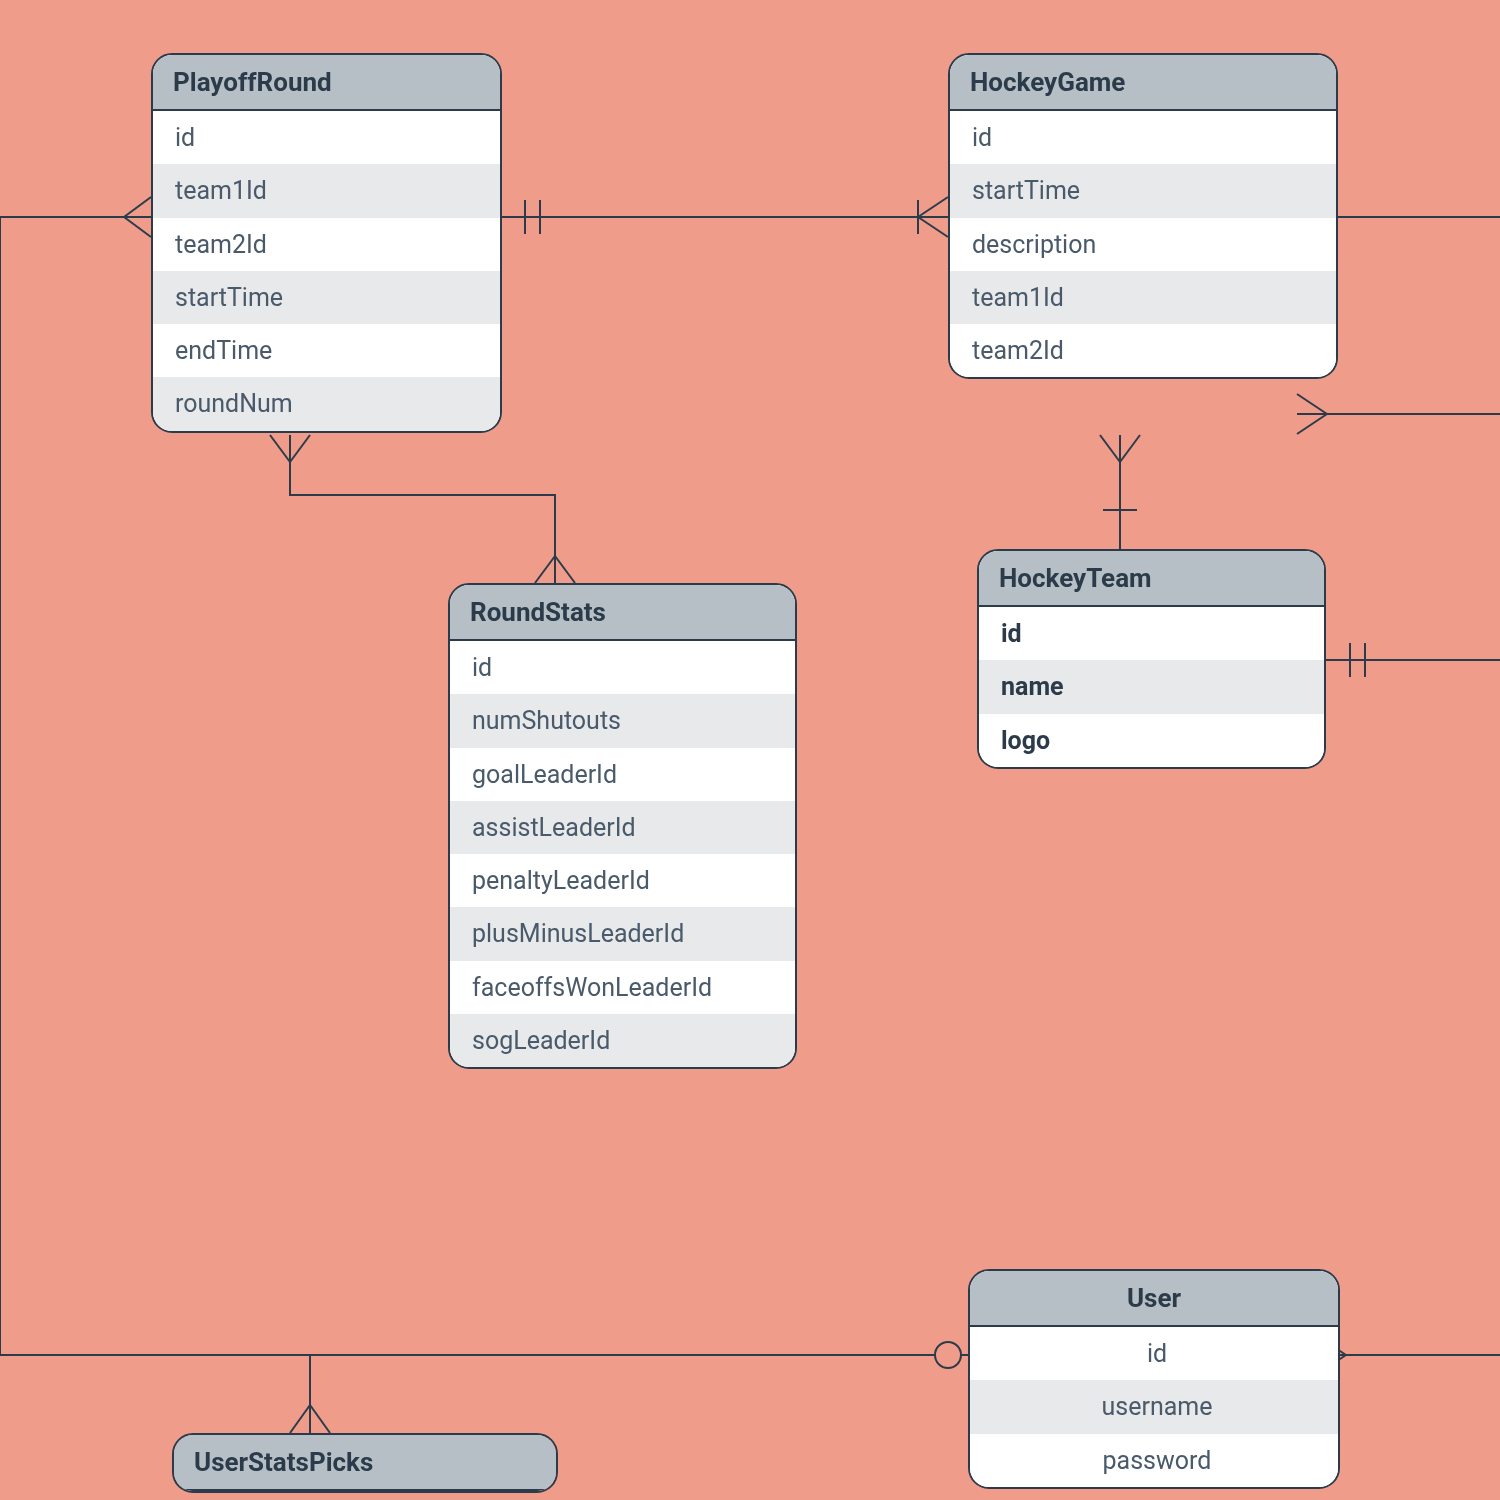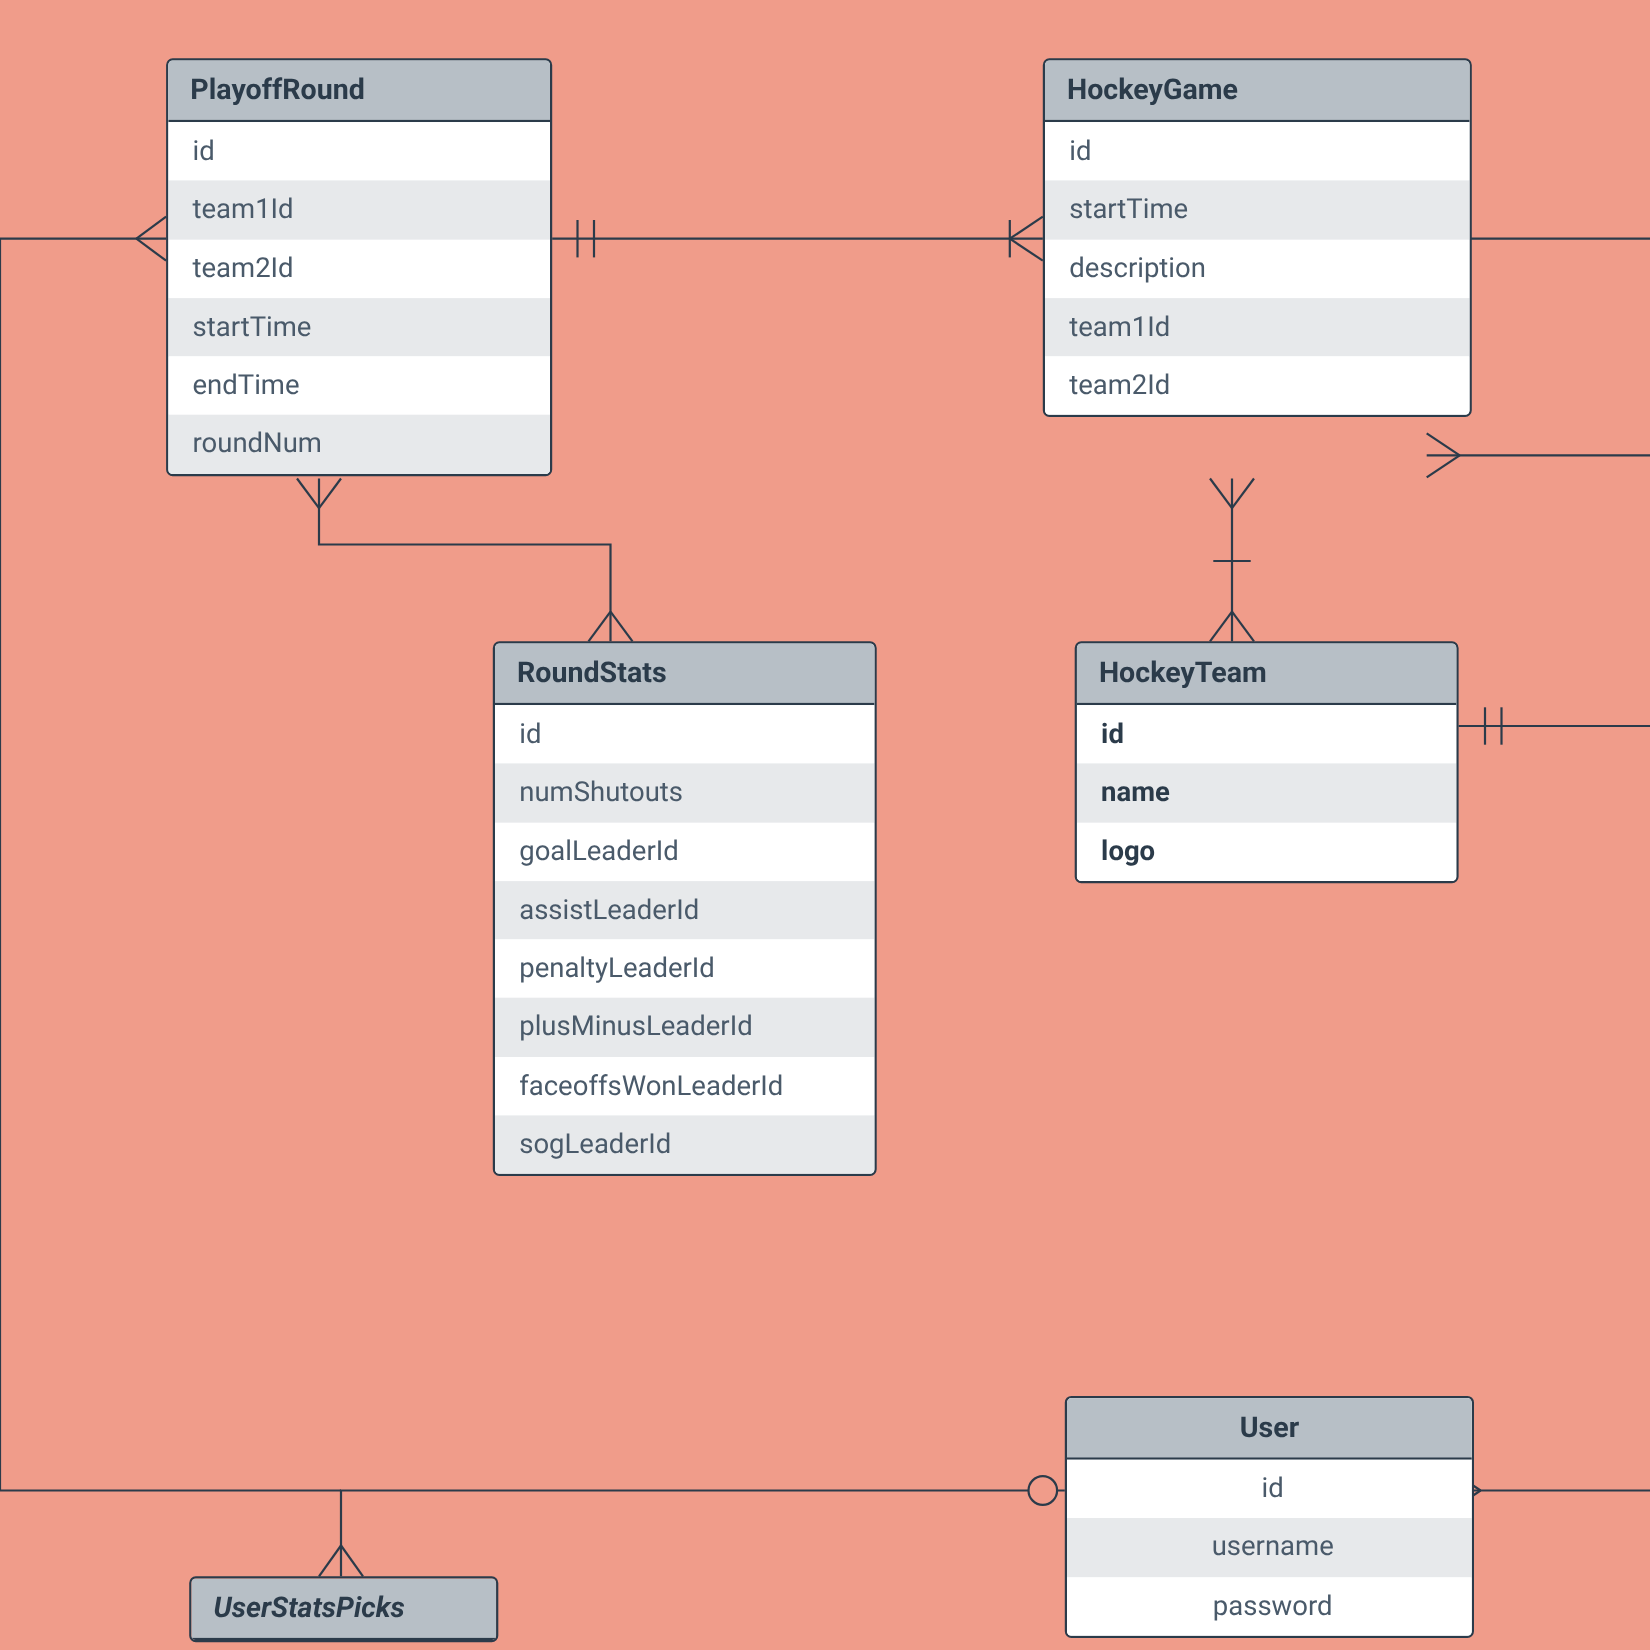--- a/index.html
+++ b/index.html
@@ -24,21 +24,21 @@
     stroke-width: 2;
     fill: none;
   }
   svg.connectors circle.open {
     fill: #f09c8a;
   }
   .entity {
     position: absolute;
     background: #fff;
     border: 2px solid #2b3b4a;
-    border-radius: 6px;
+    border-radius: 21px;
     overflow: hidden;
     box-sizing: border-box;
   }
   .entity .title {
     background: #b7bfc6;
     border-bottom: 2px solid #2b3b4a;
     font-weight: 700;
     font-size: 26px;
     padding: 12px 20px;
     color: #2b3b4a;
@@ -154,29 +154,29 @@
   <div class="row">id</div>
   <div class="row">numShutouts</div>
   <div class="row">goalLeaderId</div>
   <div class="row">assistLeaderId</div>
   <div class="row">penaltyLeaderId</div>
   <div class="row">plusMinusLeaderId</div>
   <div class="row">faceoffsWonLeaderId</div>
   <div class="row">sogLeaderId</div>
 </div>
 
-<div class="entity" style="left:977px; top:583px; width:349px;">
+<div class="entity" style="left:977px; top:549px; width:349px;">
   <div class="title">HockeyTeam</div>
   <div class="row bold">id</div>
   <div class="row bold">name</div>
   <div class="row bold">logo</div>
 </div>
 
 <div class="entity" style="left:968px; top:1269px; width:372px;text-align:center;">
   <div class="title">User</div>
   <div class="row">id</div>
   <div class="row">username</div>
   <div class="row">password</div>
 </div>
 
-<div class="entity" style="left:172px; top:1433px; width:281px;font-style:italic;">
+<div class="entity" style="left:172px; top:1433px; width:386px;">
   <div class="title">UserStatsPicks</div>
 </div>
 
 </body></html>

